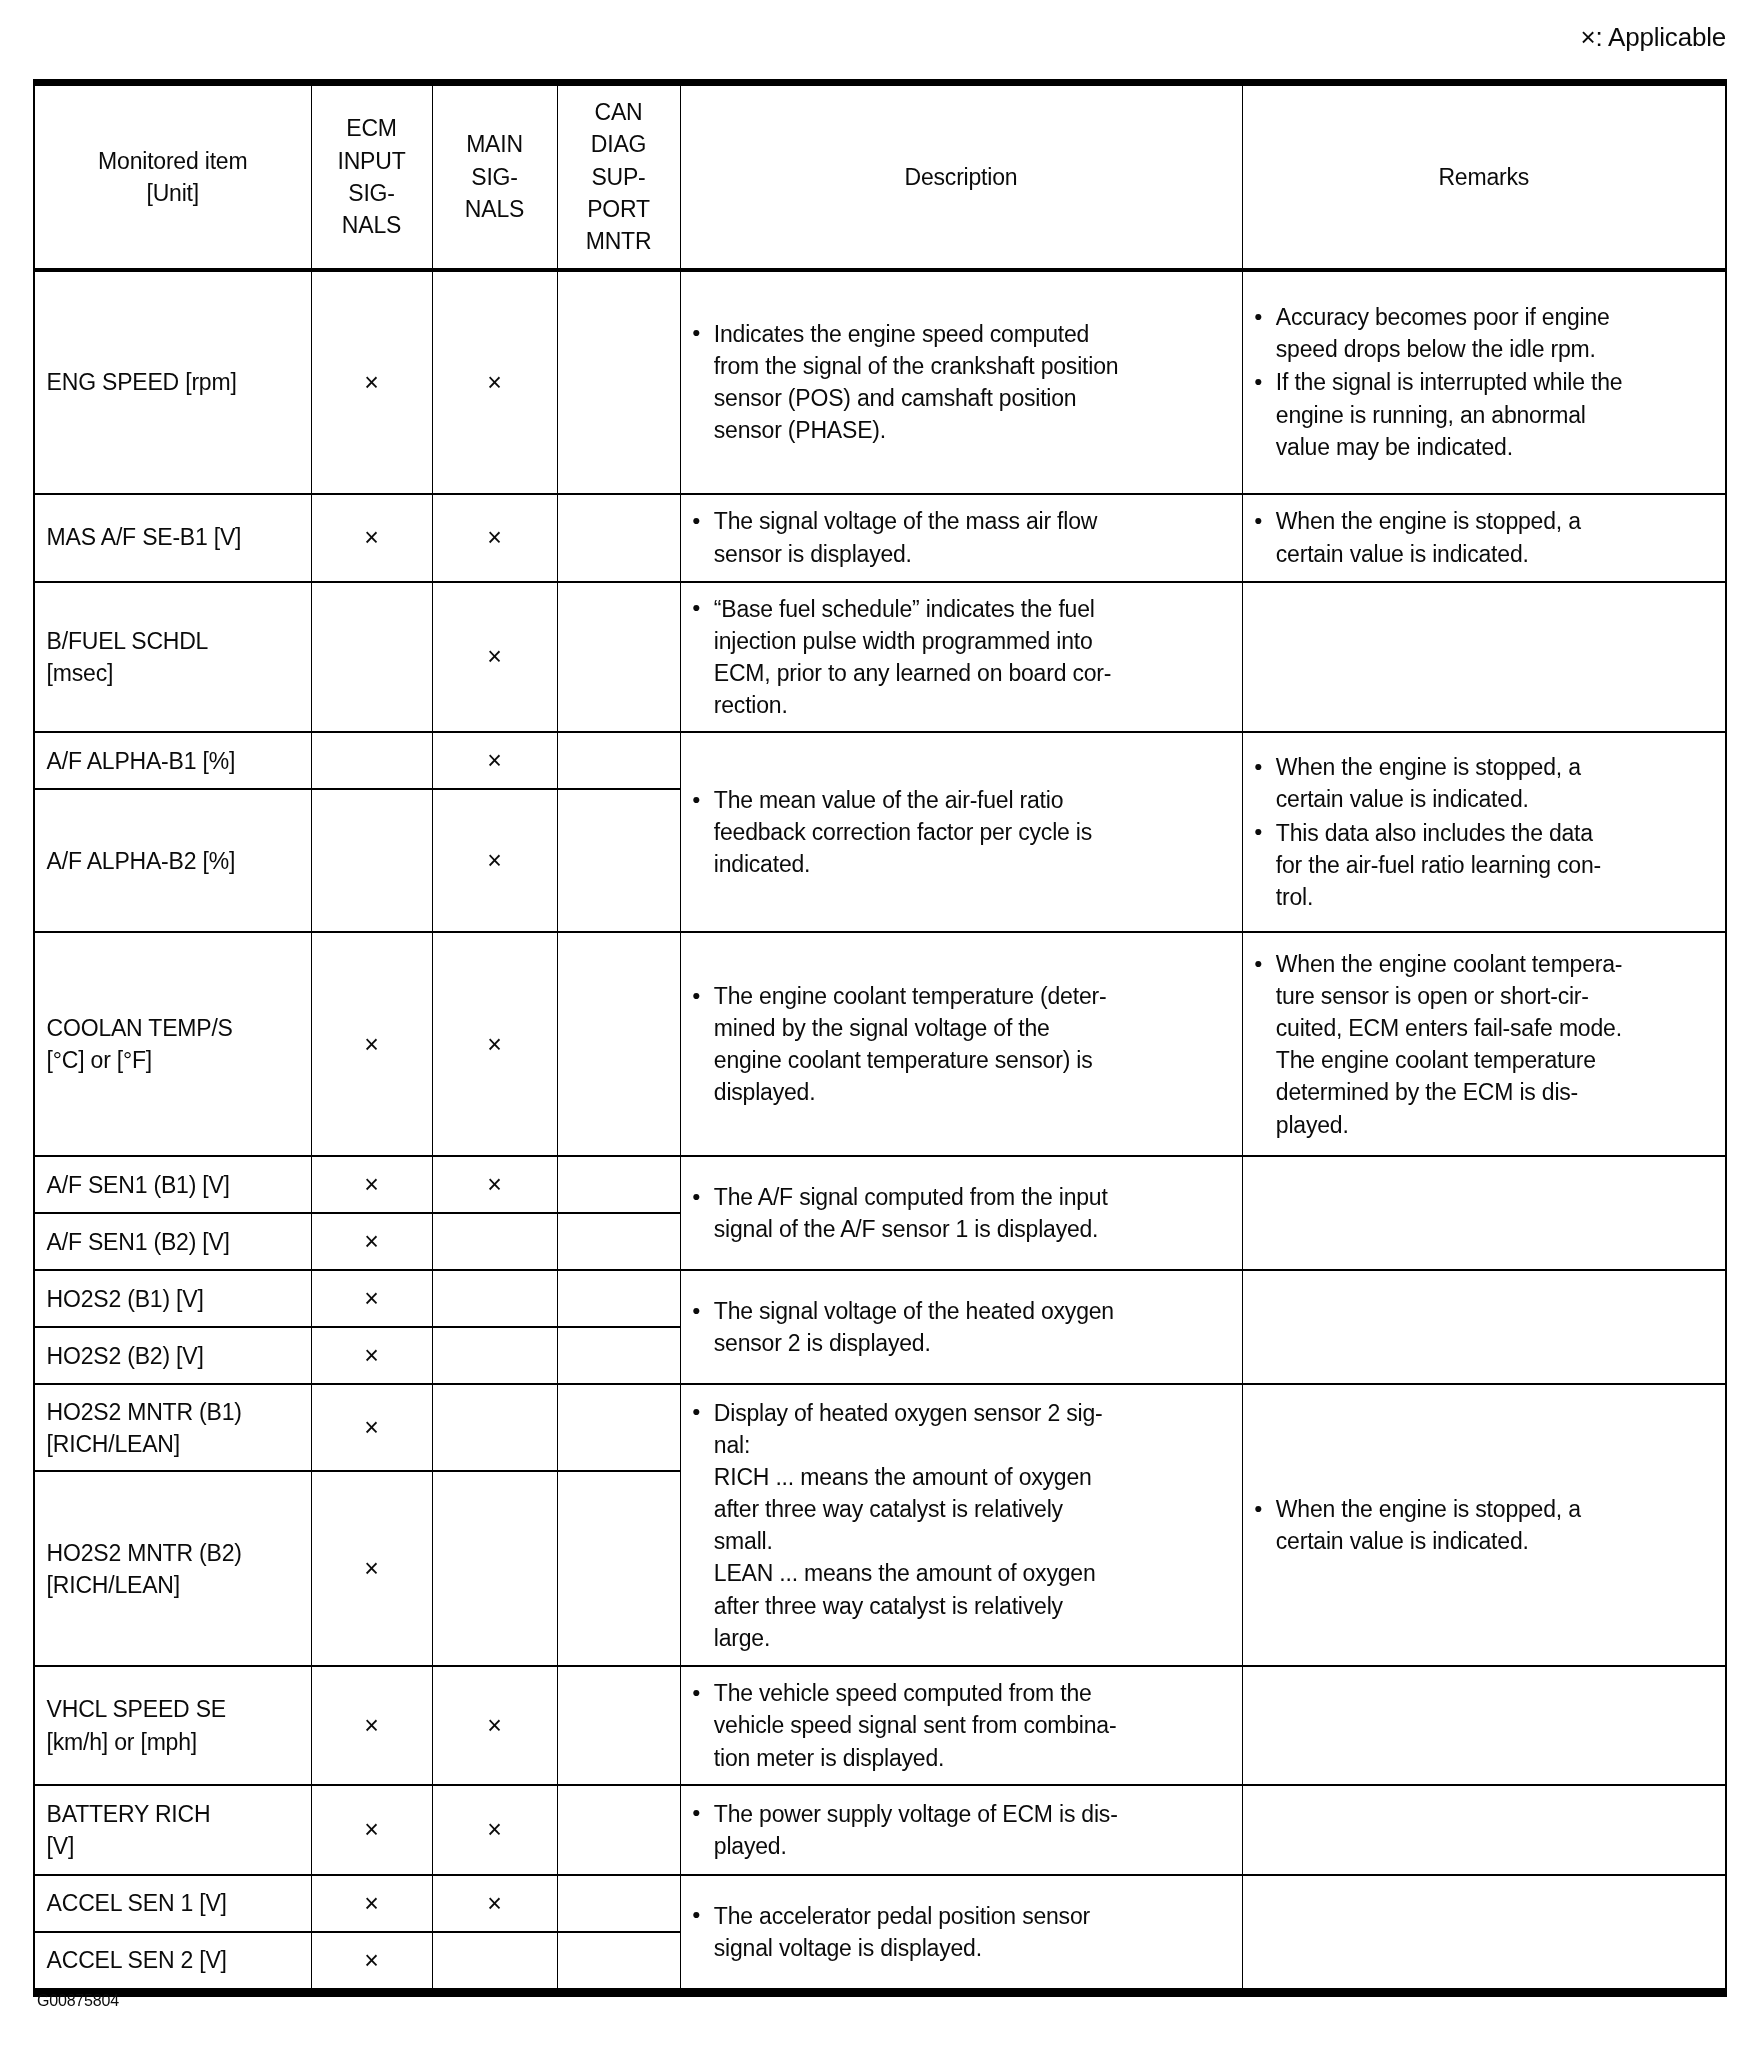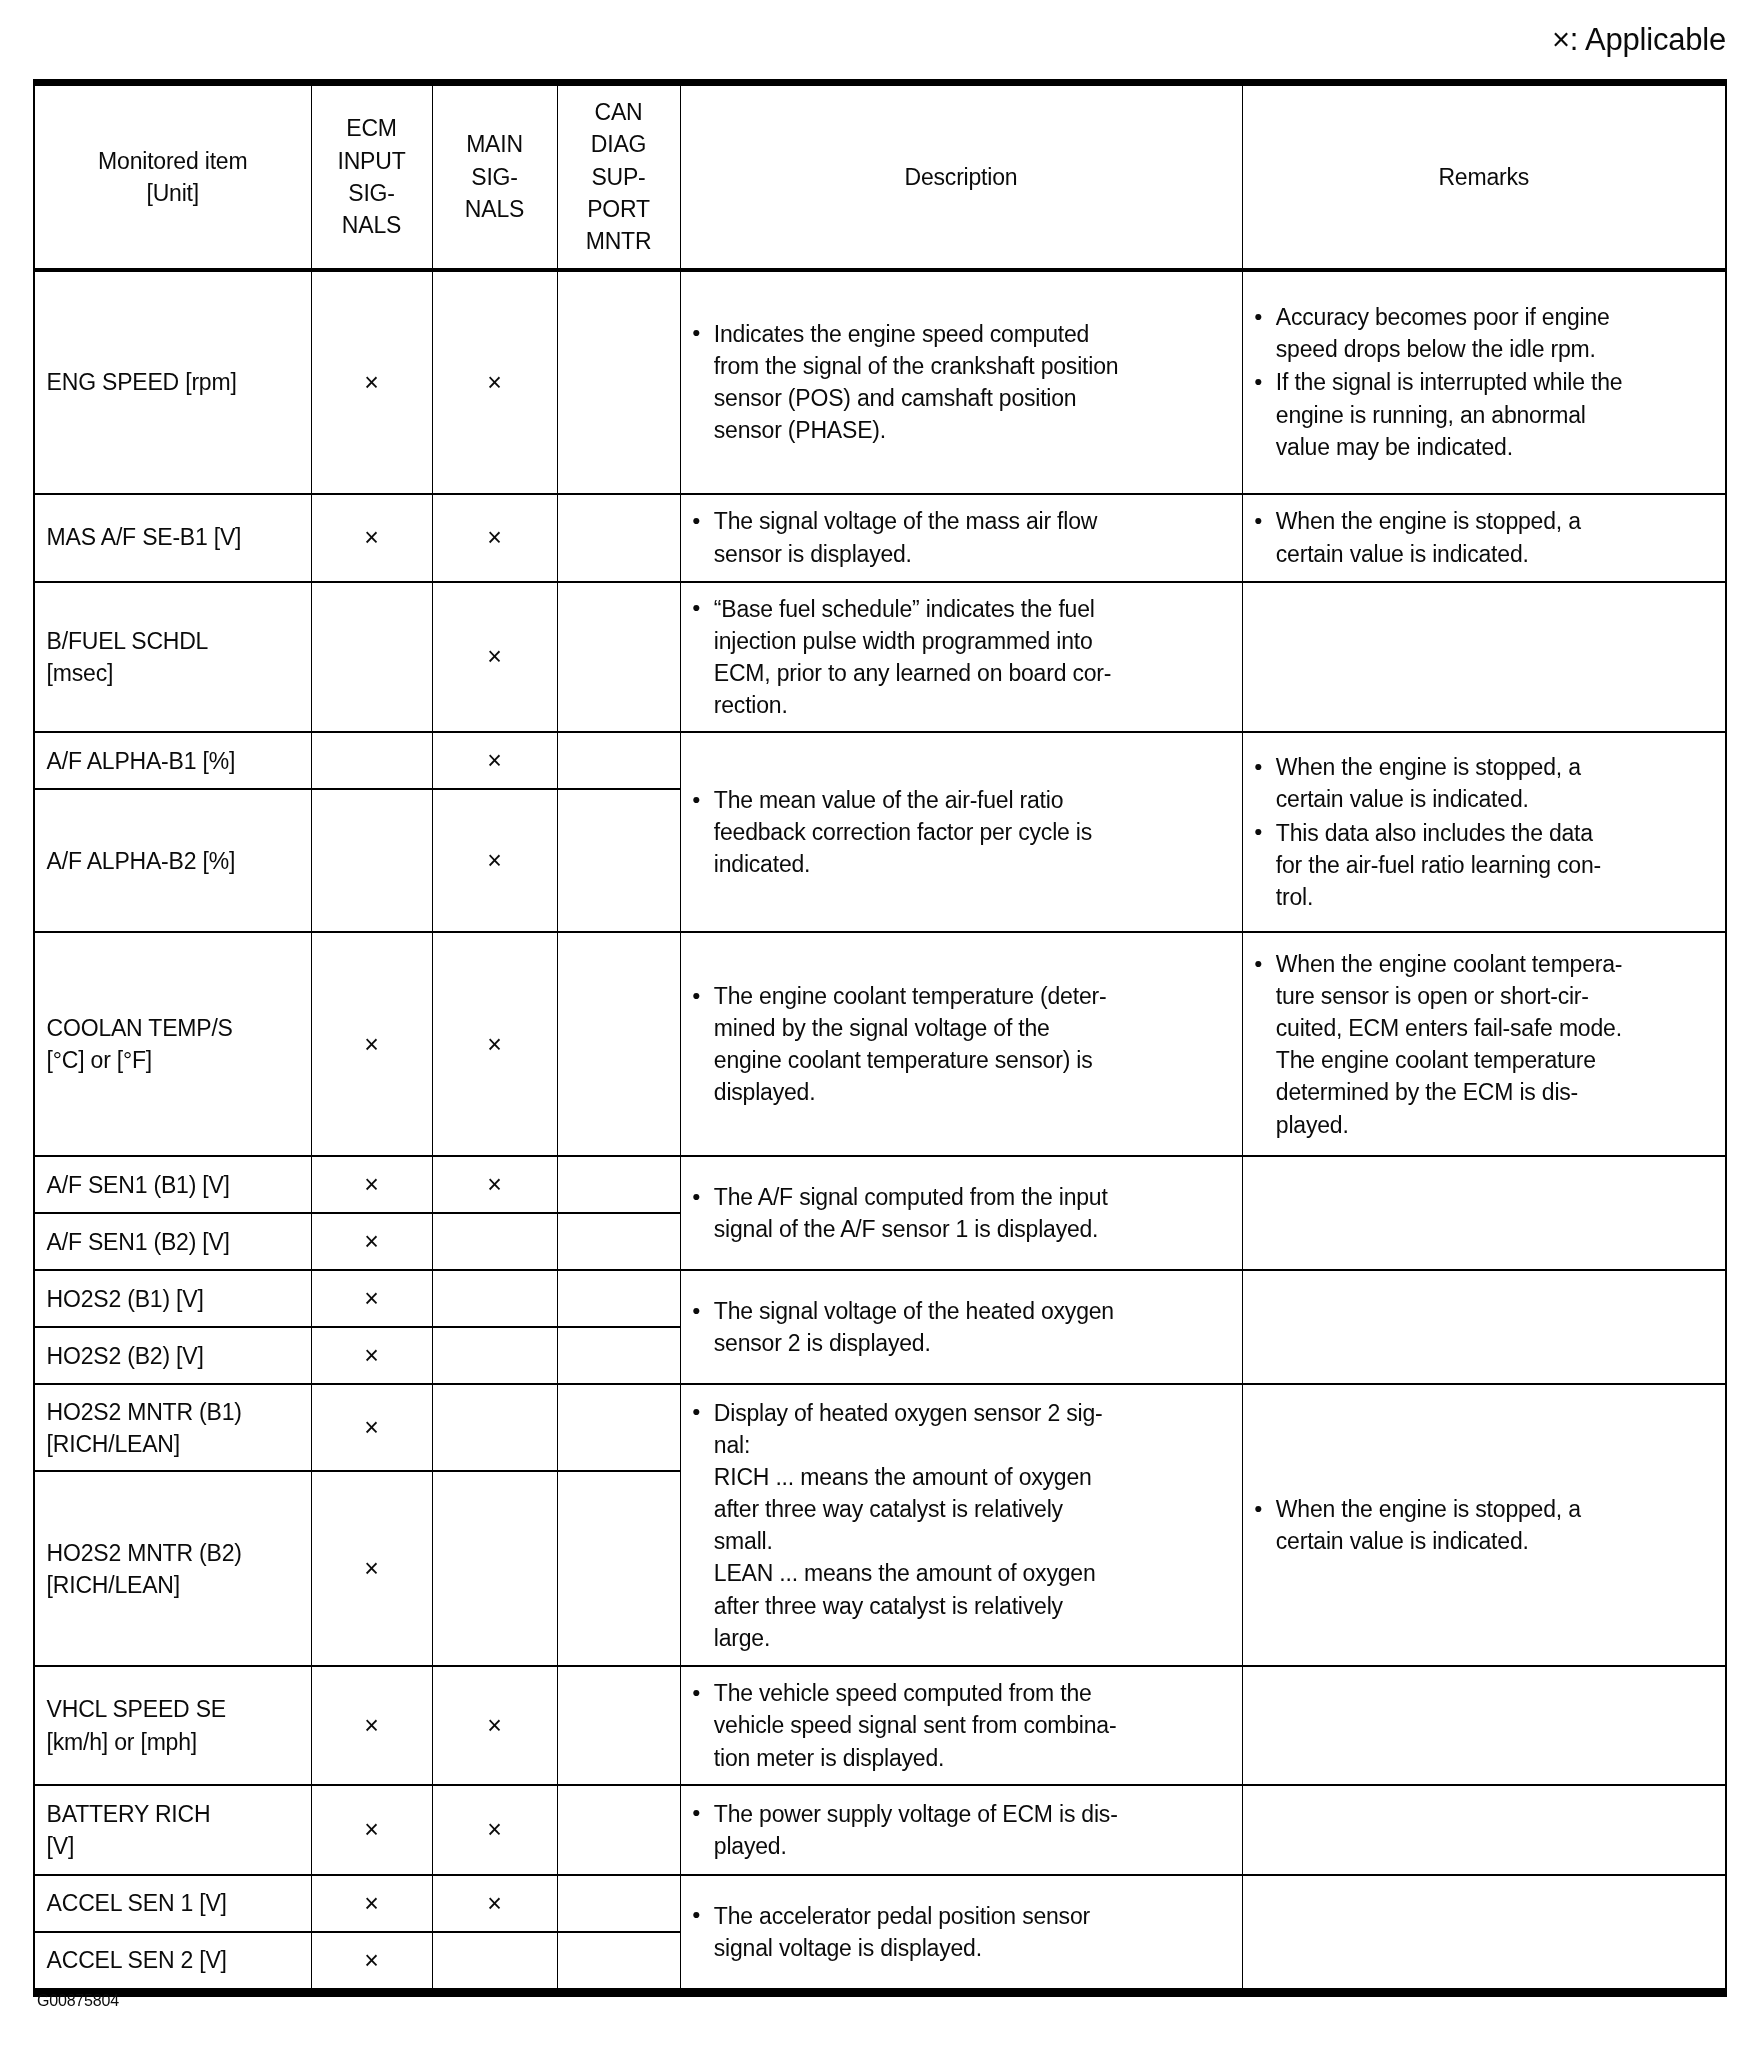--- a/index.html
+++ b/index.html
@@ -10,21 +10,21 @@
     background:#ffffff;
     font-family:"Liberation Sans", sans-serif;
     color:#0b0b0b;
     letter-spacing:-0.2px;
     overflow:hidden;
   }
   .legend{
     position:absolute;
     top:21.6px;
     right:32px;
-    font-size:31px;
+    font-size:26px;
     color:#0b0b0b;
   }
   table.spec{
     position:absolute;
     left:33px;
     top:79px;
     width:1693px;
     border-collapse:collapse;
     table-layout:fixed;
     border-top:7.5px solid #000;

